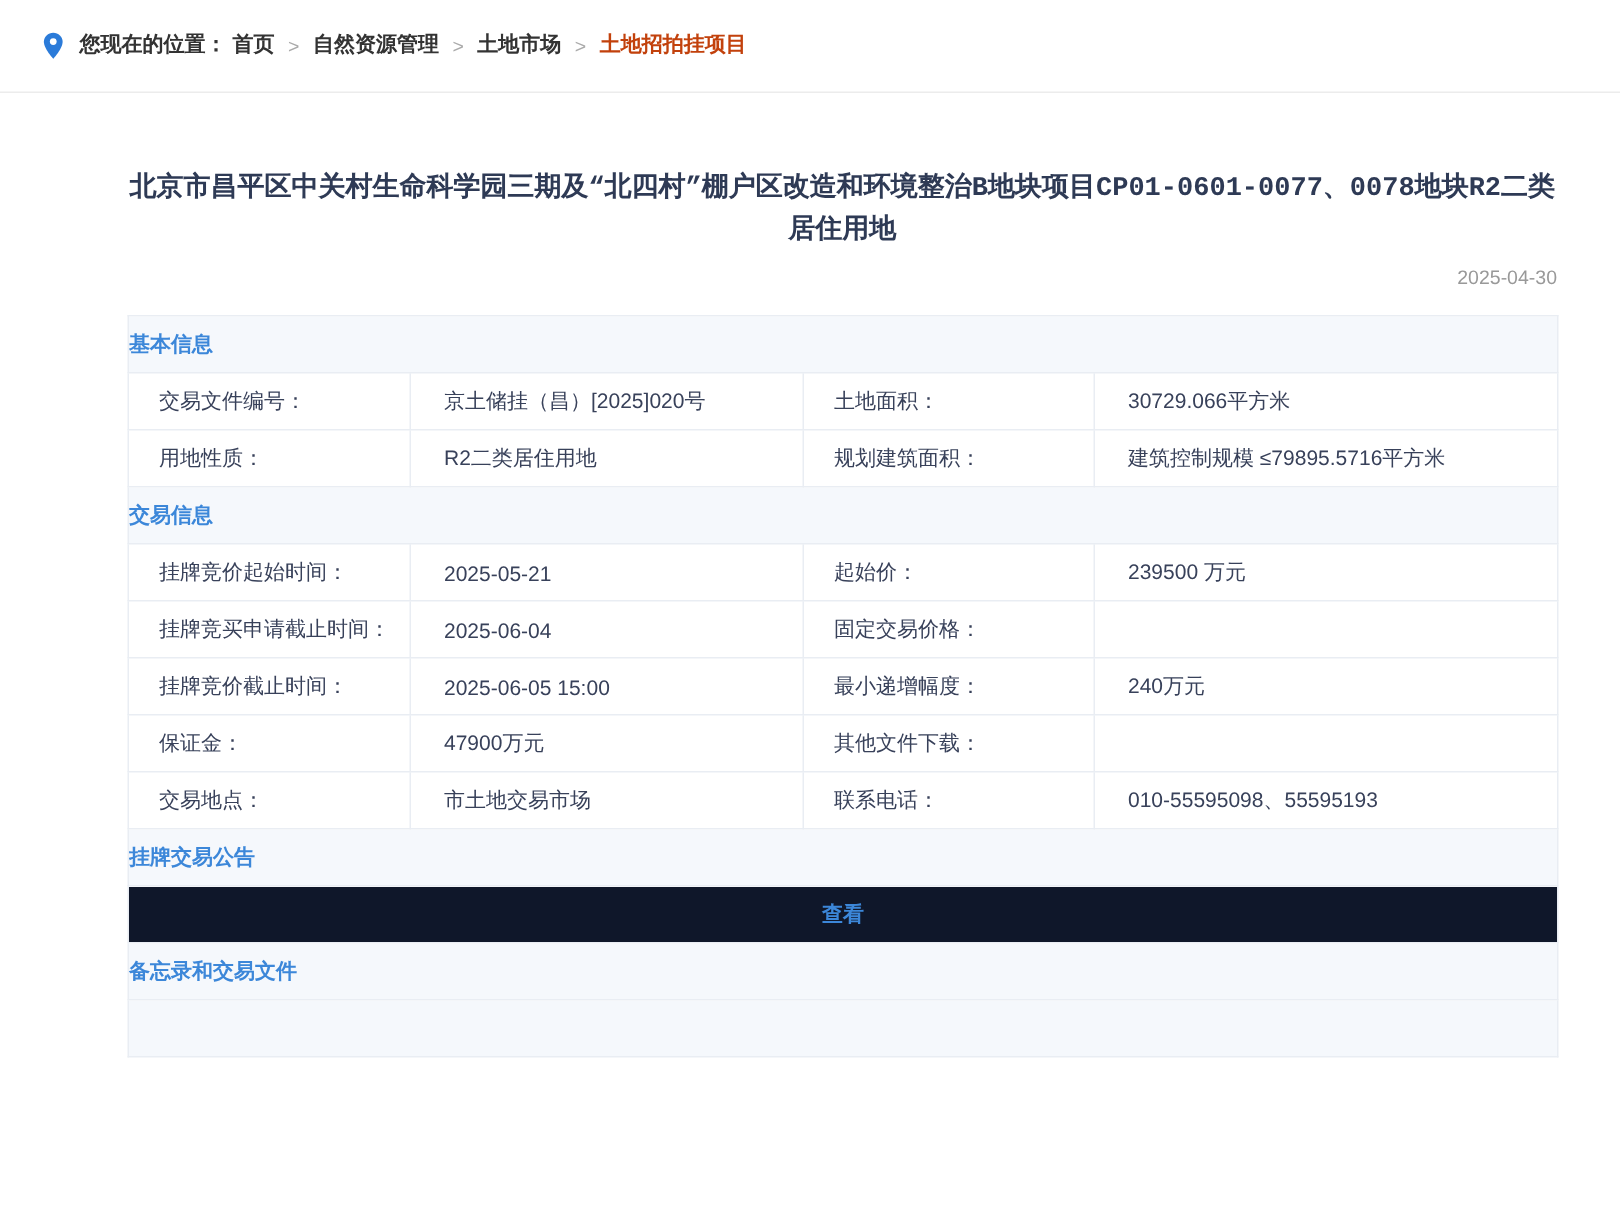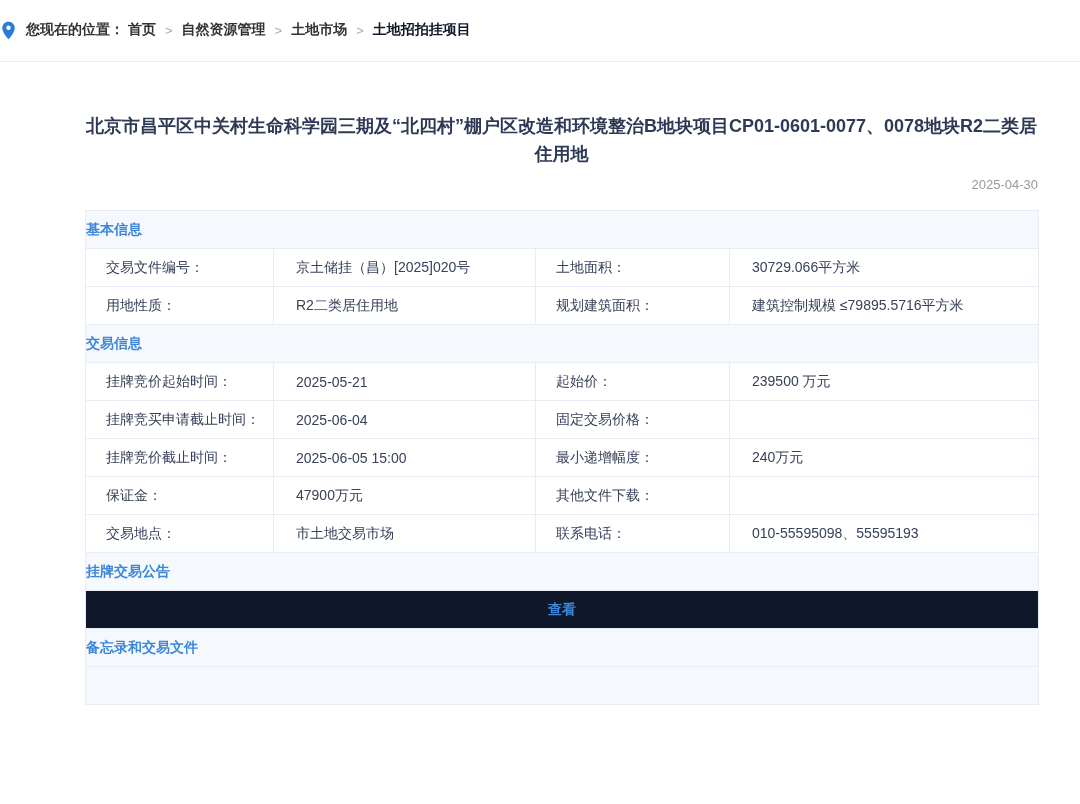--- a/index.html
+++ b/index.html
@@ -6,41 +6,42 @@
   html, body {
     width: 1080px; height: 804px;
     overflow: hidden;
     background: #ffffff;
     font-family: "Liberation Sans", "DejaVu Sans", sans-serif;
   }
   
   .breadcrumb-bar {
     display: flex;
     align-items: center;
-    padding: 19px 0 0 1px;
+    padding: 19px 0 0 28px;
     font-size: 14px;
     color: #333333;
     height: 41px;
   }
   .pin-icon { width: 15px; height: 19px; margin-right: 10px; flex: 0 0 auto; display: inline-flex; }
   .bc-label { font-weight: bold; color: #333; }
   .bc-item { font-weight: bold; color: #333; text-decoration: none; margin: 0 4px; cursor: pointer; }
   .bc-sep { color: #aaaaaa; font-size: 13px; margin: 0 5px; font-weight: normal; }
-  .bc-item.current { color: #0f172a; cursor: default; font-family: Liberation Serif, serif; }
+  .bc-item.current { color: #c2410c; cursor: default; font-family: Liberation Serif, serif; }
   .top-divider { margin-top: 20px; border-bottom: 1px solid #ececec; width: 100%; }
 
   
   .container { width: 953px; margin-left: 85px; }
   .page-title {
     margin-top: 50px;
     font-size: 18px;
     line-height: 28px;
     font-weight: bold;
     color: #2e3a55;
     text-align: center;
+    font-family: Liberation Mono, monospace;
   }
   .publish-date {
     margin-top: 10px;
     text-align: right;
     color: #999999;
     font-size: 13px;
     line-height: 14px;
   }
 
   

